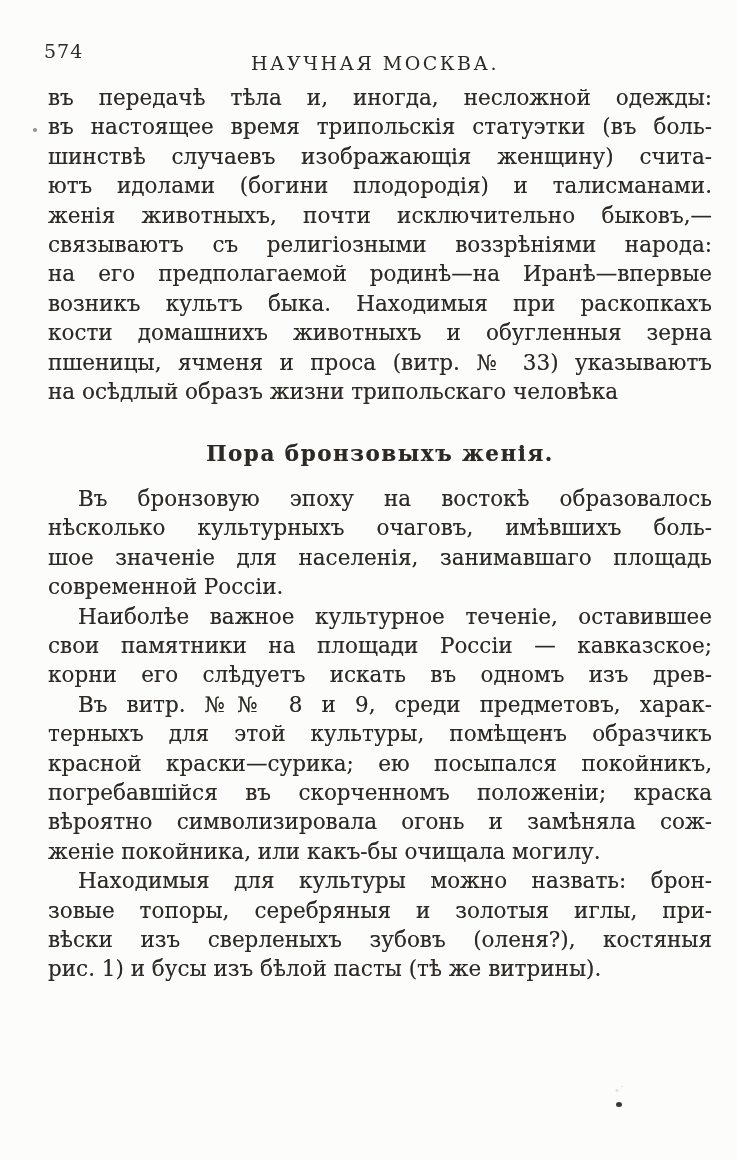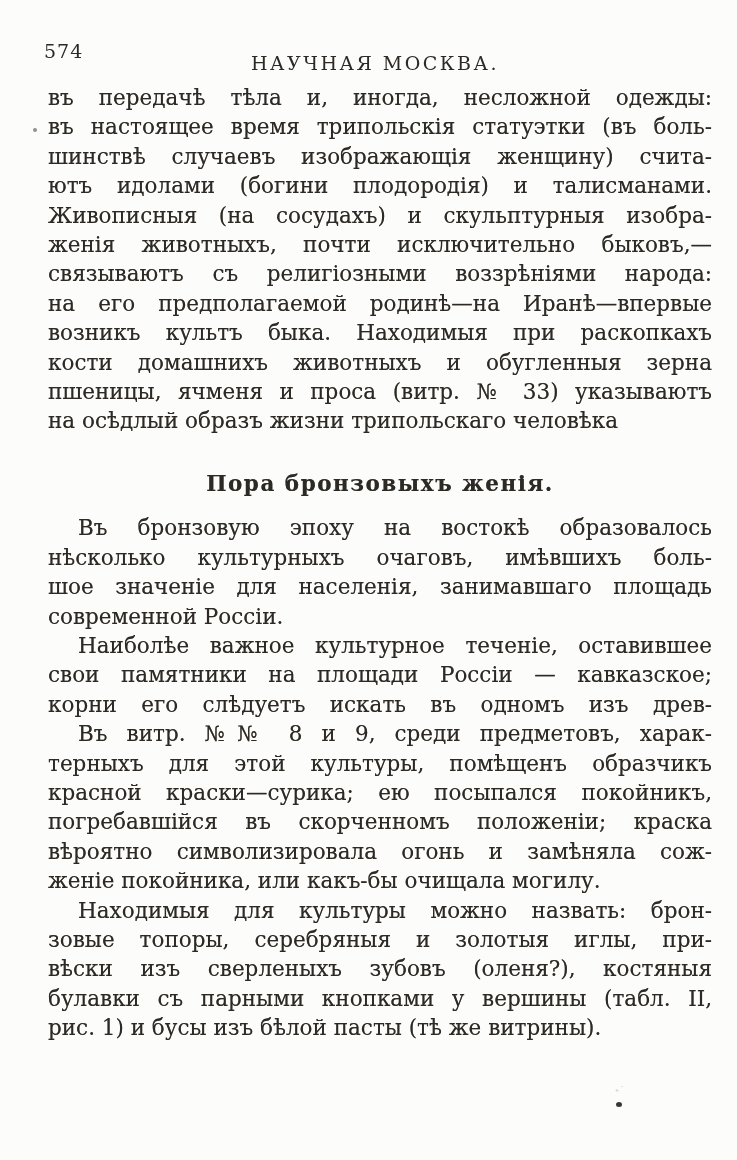--- a/index.html
+++ b/index.html
@@ -100,21 +100,20 @@
     <div class="head-title">НАУЧНАЯ МОСКВА.</div>
   </div>
 
   <div class="margin-dot"></div>
 
   <div class="text-block">
       <div class="line">въ передачѣ тѣла и, иногда, несложной одежды:</div>
       <div class="line">въ настоящее время трипольскія статуэтки (въ боль-</div>
       <div class="line">шинствѣ случаевъ изображающія женщину) счита-</div>
       <div class="line">ютъ идолами (богини плодородія) и талисманами.</div>
-      <div class="line">Живописныя (на сосудахъ) и скульптурныя изобра-</div>
       <div class="line">женія животныхъ, почти исключительно быковъ,—</div>
       <div class="line">связываютъ съ религіозными воззрѣніями народа:</div>
       <div class="line">на его предполагаемой родинѣ—на Иранѣ—впервые</div>
       <div class="line">возникъ культъ быка. Находимыя при раскопкахъ</div>
       <div class="line">кости домашнихъ животныхъ и обугленныя зерна</div>
       <div class="line">пшеницы, ячменя и проса (витр. № 33) указываютъ</div>
       <div class="line line-end">на осѣдлый образъ жизни трипольскаго человѣка</div>
       <div class="heading">Пора бронзовыхъ женія.</div>
       <div class="line indent">Въ бронзовую эпоху на востокѣ образовалось</div>
       <div class="line">нѣсколько культурныхъ очаговъ, имѣвшихъ боль-</div>
@@ -125,19 +124,18 @@
       <div class="line">корни его слѣдуетъ искать въ одномъ изъ древ-</div>
       <div class="line indent">Въ витр. №№ 8 и 9, среди предметовъ, харак-</div>
       <div class="line">терныхъ для этой культуры, помѣщенъ образчикъ</div>
       <div class="line">красной краски—сурика; ею посыпался покойникъ,</div>
       <div class="line">погребавшійся въ скорченномъ положеніи; краска</div>
       <div class="line">вѣроятно символизировала огонь и замѣняла сож-</div>
       <div class="line line-end">женіе покойника, или какъ-бы очищала могилу.</div>
       <div class="line indent">Находимыя для культуры можно назвать: брон-</div>
       <div class="line">зовые топоры, серебряныя и золотыя иглы, при-</div>
       <div class="line">вѣски изъ сверленыхъ зубовъ (оленя?), костяныя</div>
-      <div class="line">булавки съ парными кнопками у вершины (табл. II,</div>
       <div class="line line-end">рис. 1) и бусы изъ бѣлой пасты (тѣ же витрины).</div>
     </div>
 
   <div class="corner-speck"></div>
 
 </div>
 
 </body></html>

